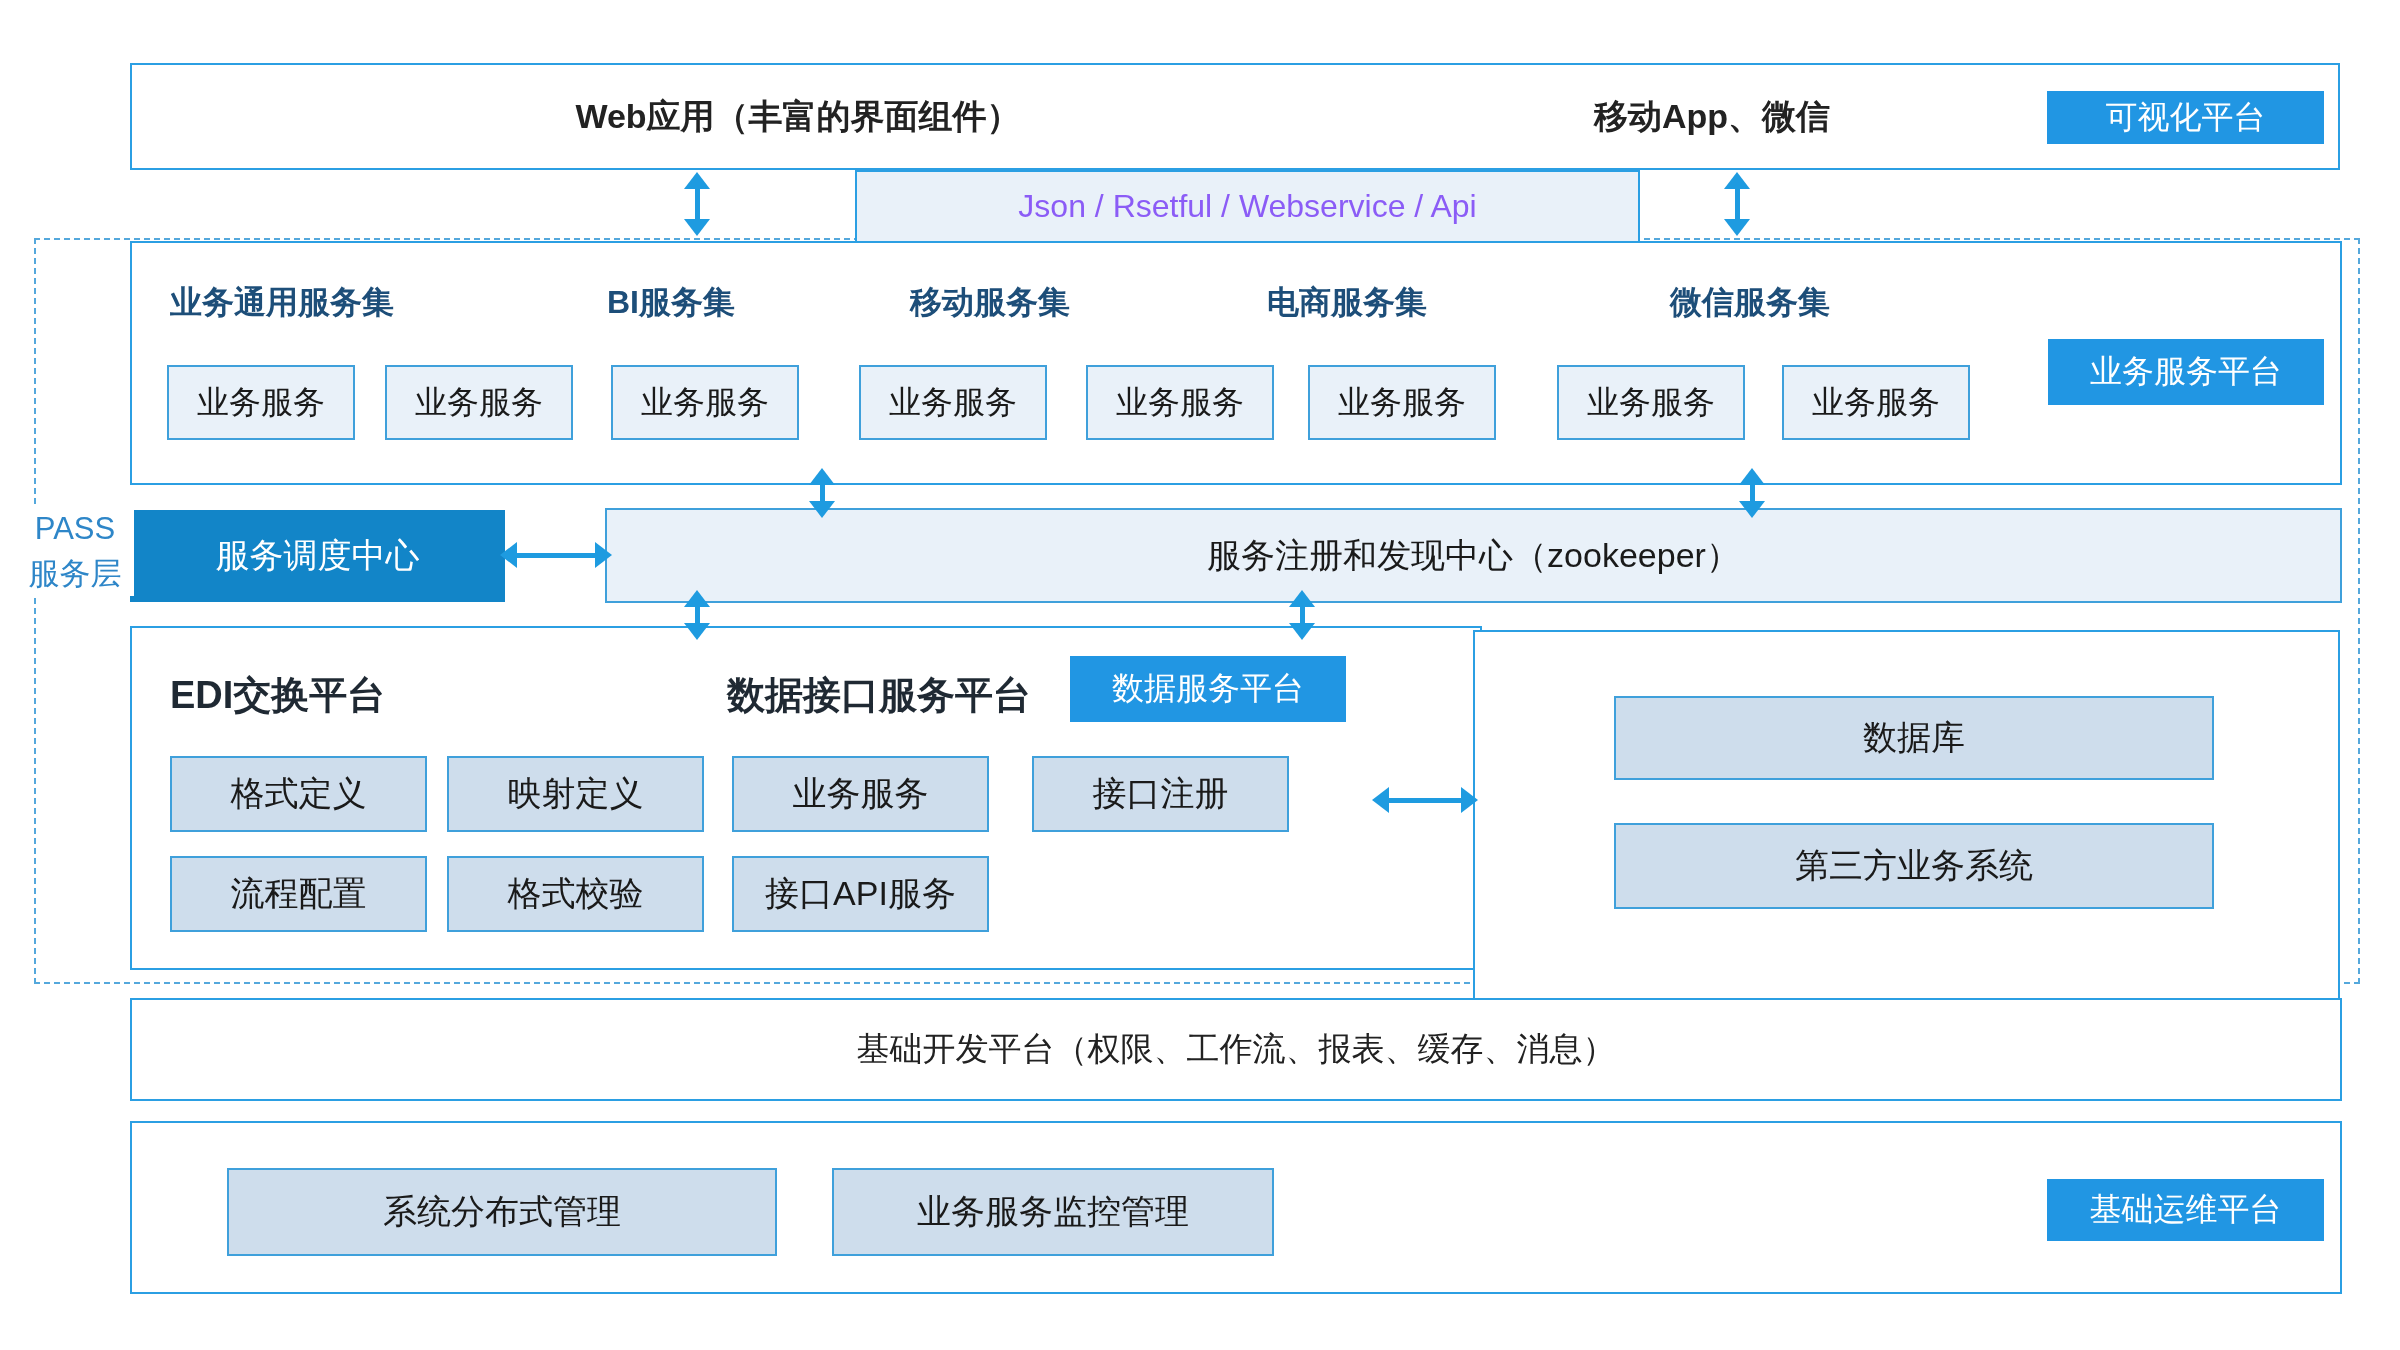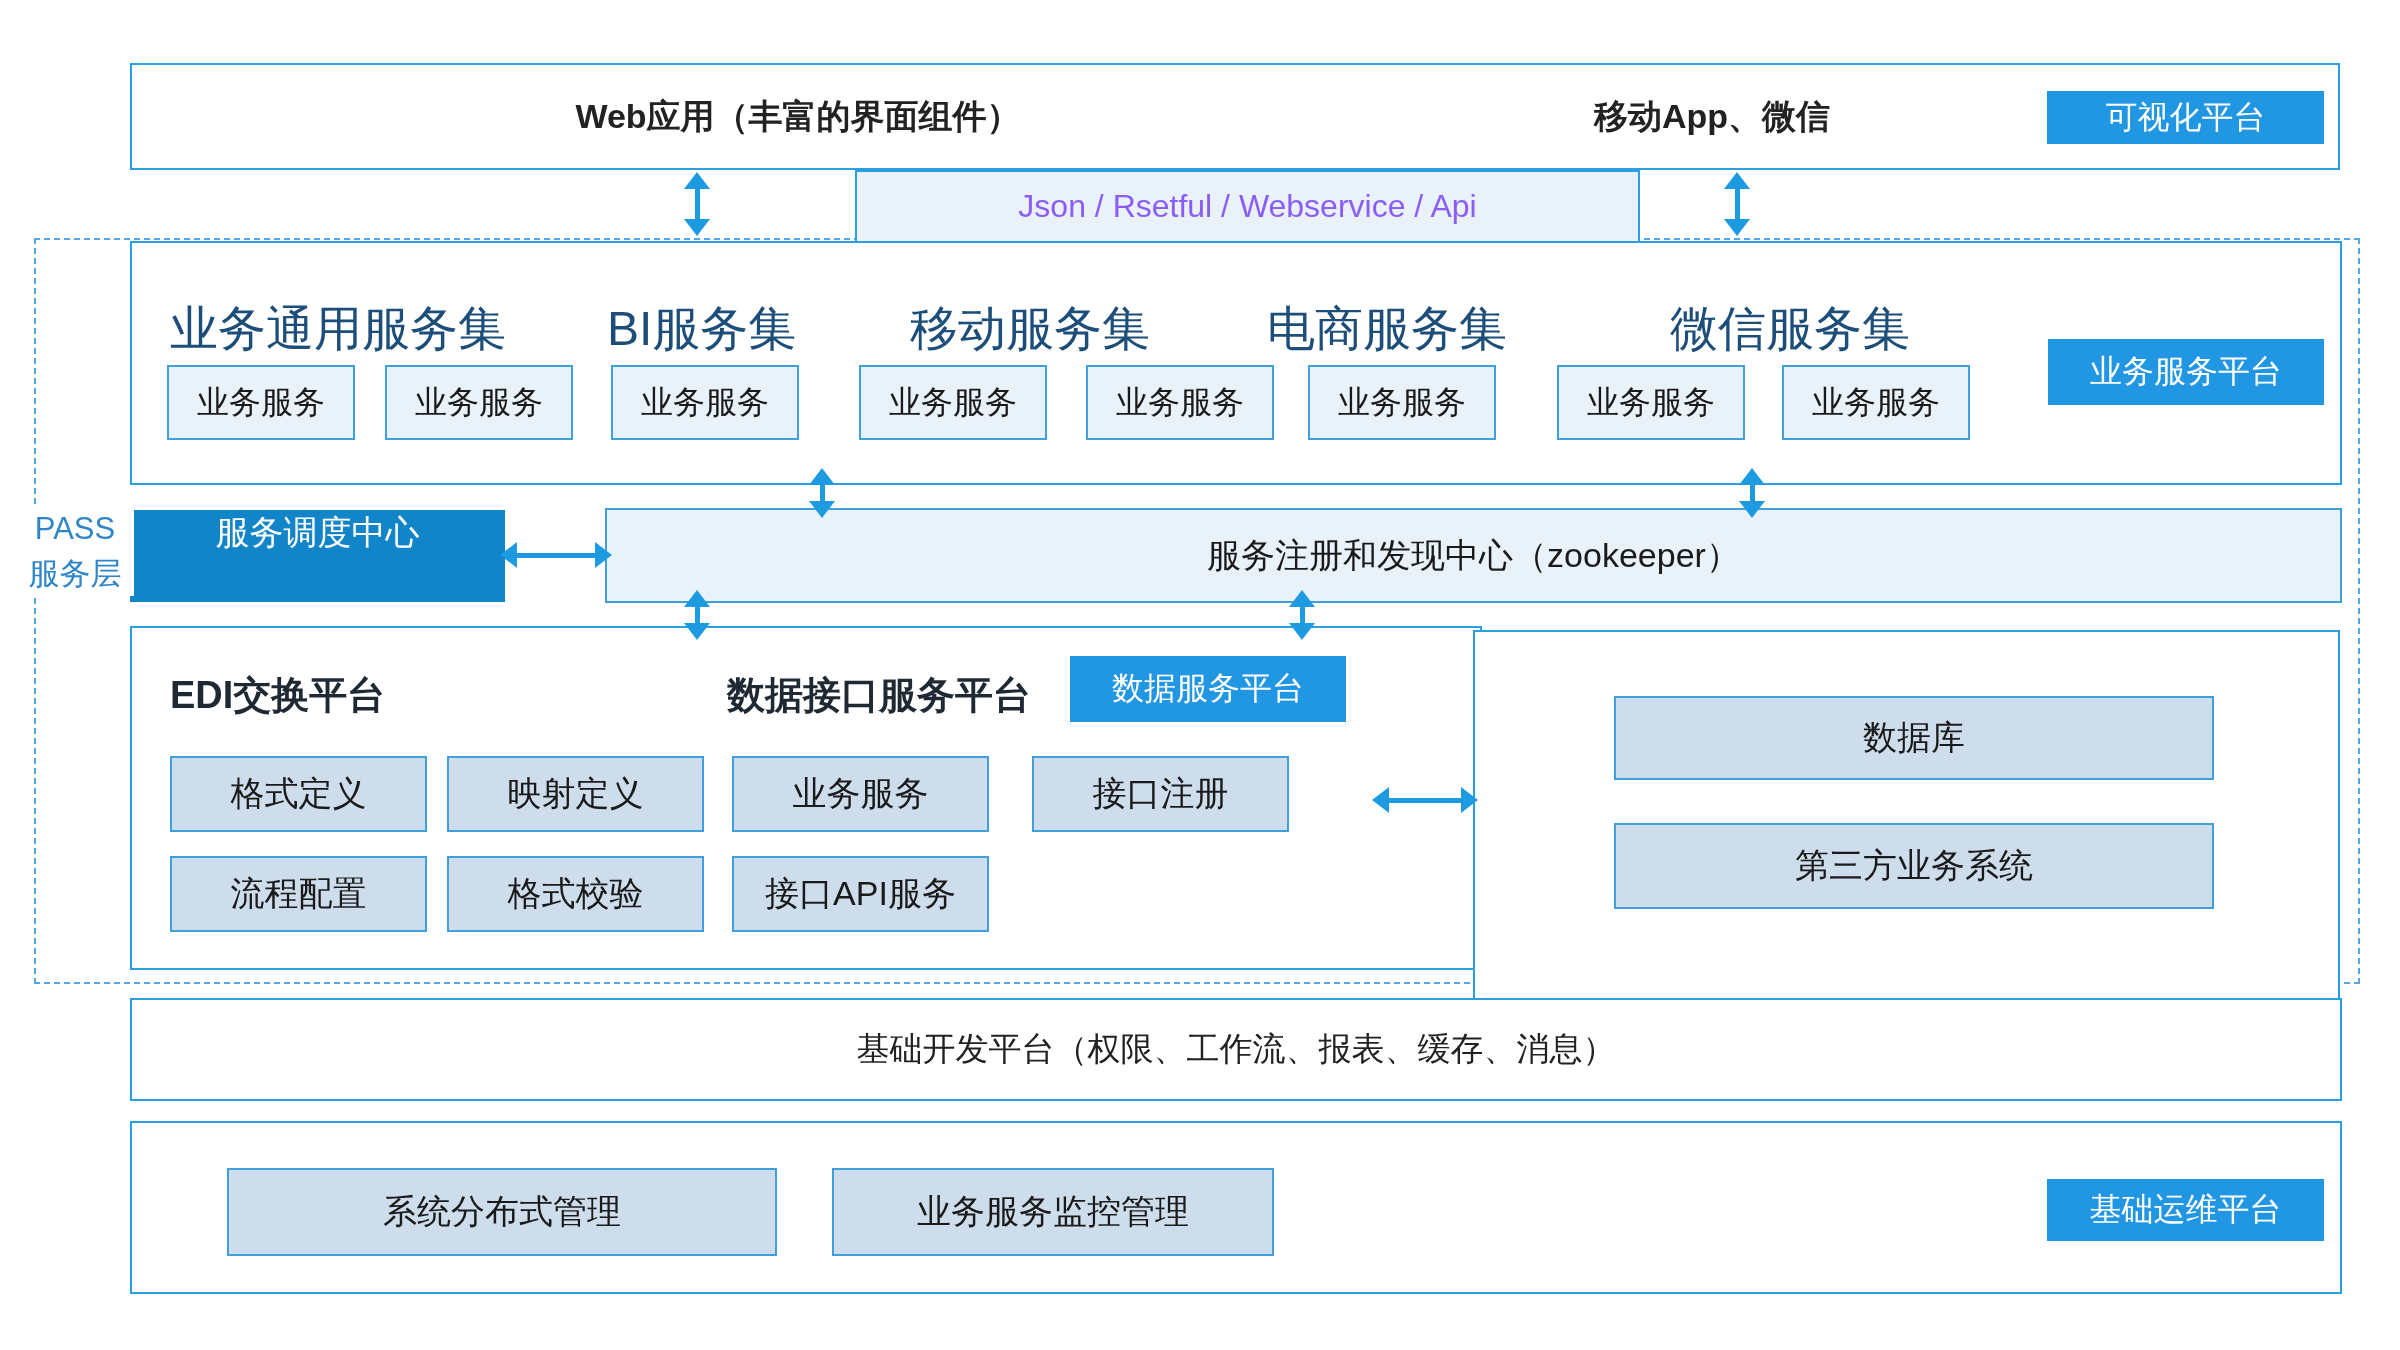--- a/index.html
+++ b/index.html
@@ -35,27 +35,27 @@
            font-size:32px;color:#8b5cf6;z-index:5;}
 
   
   .pass-dashed{position:absolute;left:34px;top:238px;width:2326px;height:746px;
                border:2px dashed var(--dashed_border);}
   .pass-label{position:absolute;left:16px;top:506px;width:118px;background:#fff;z-index:2;
               color:var(--pass_label);font-size:31px;font-weight:500;text-align:center;line-height:45px;}
 
   
   .svc-container{left:130px;top:241px;width:2212px;height:244px;}
-  .set-title{position:absolute;top:38px;font-weight:normal;font-size:48px;color:var(--heading_navy);white-space:nowrap;margin-top:16px;}
+  .set-title{position:absolute;top:38px;font-weight:bold;font-size:32px;color:var(--heading_navy);white-space:nowrap;}
   .svc-box{top:122px;width:188px;height:75px;}
   .svc-badge{left:1916px;top:96px;width:276px;height:66px;}
 
   
   .scheduler{position:absolute;left:130px;top:510px;width:375px;height:92px;background:var(--scheduler_bg);
-             color:#fff;display:flex;justify-content:center;font-size:34px;}
+             color:#fff;display:flex;align-items:center;justify-content:center;font-size:34px;}
   .registry{left:605px;top:508px;width:1737px;height:95px;font-size:34px;}
 
   
   .edi-container{left:130px;top:626px;width:1352px;height:344px;}
   .edi-title{position:absolute;top:42px;font-weight:bold;font-size:38px;color:var(--heading_dark);white-space:nowrap;}
   .edi-badge{left:938px;top:28px;width:276px;height:66px;}
   .edi-box{width:257px;height:76px;}
   .edi-row1{top:128px;} .edi-row2{top:228px;}
 
   

